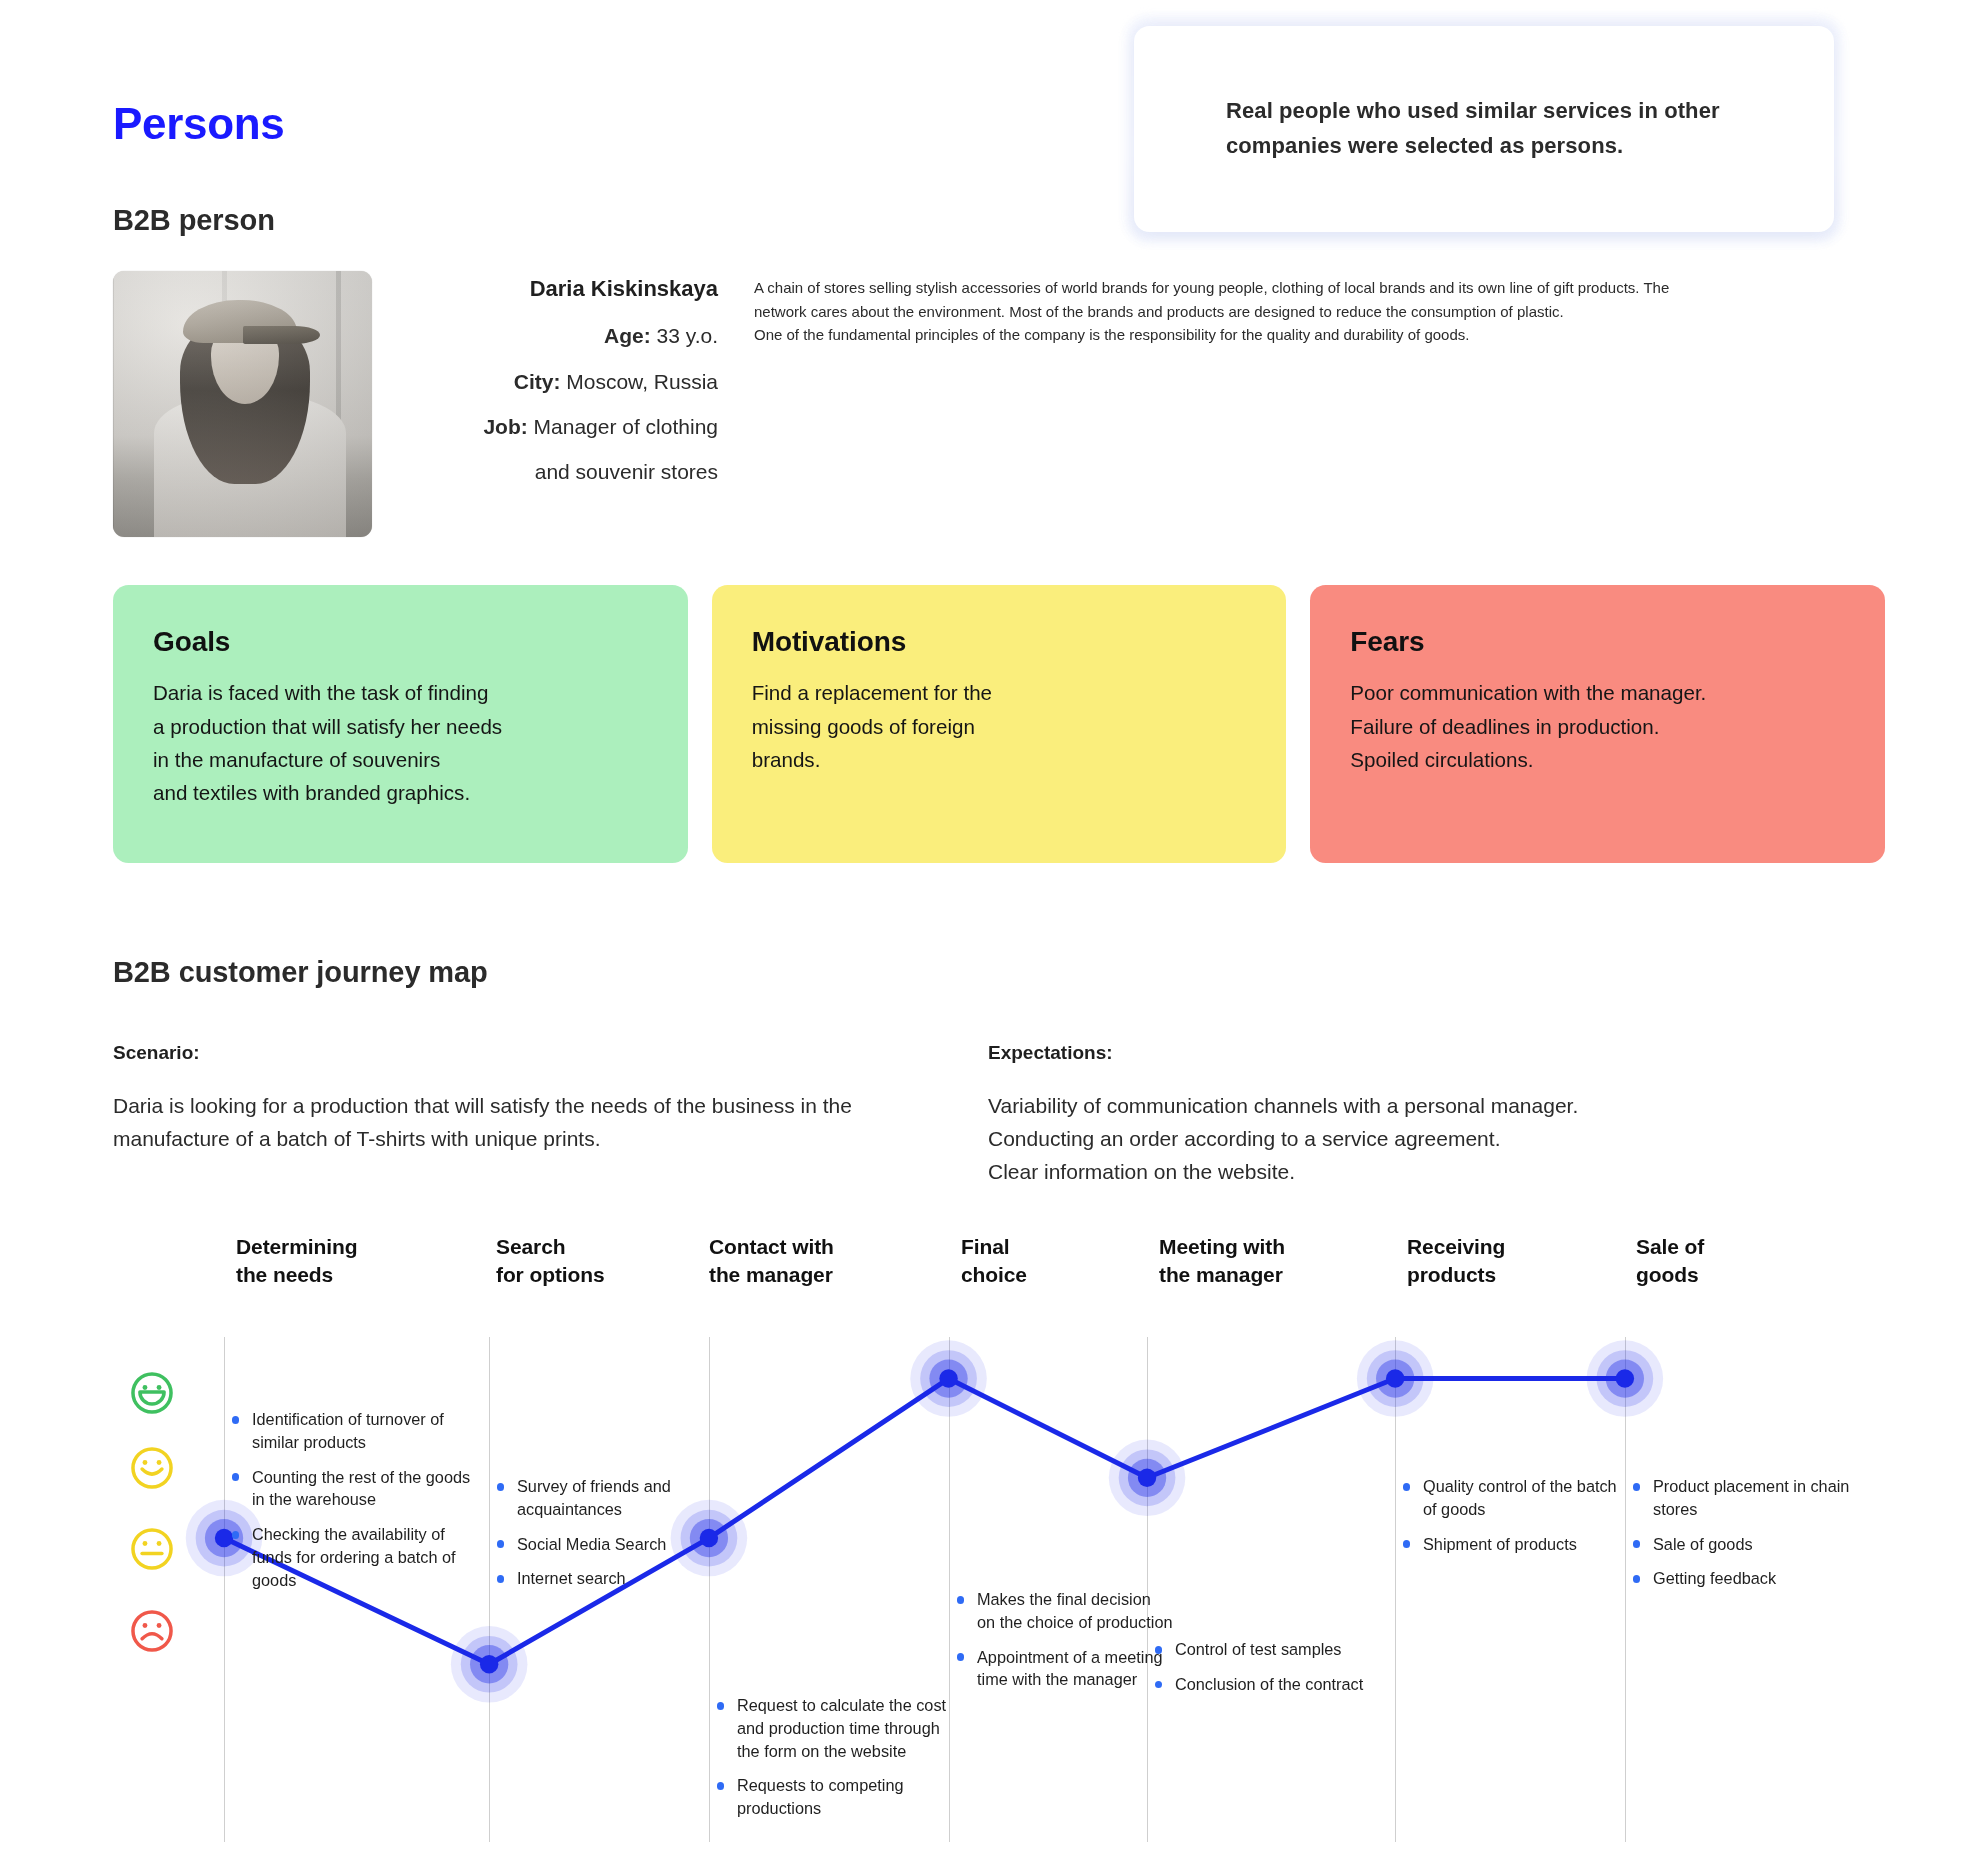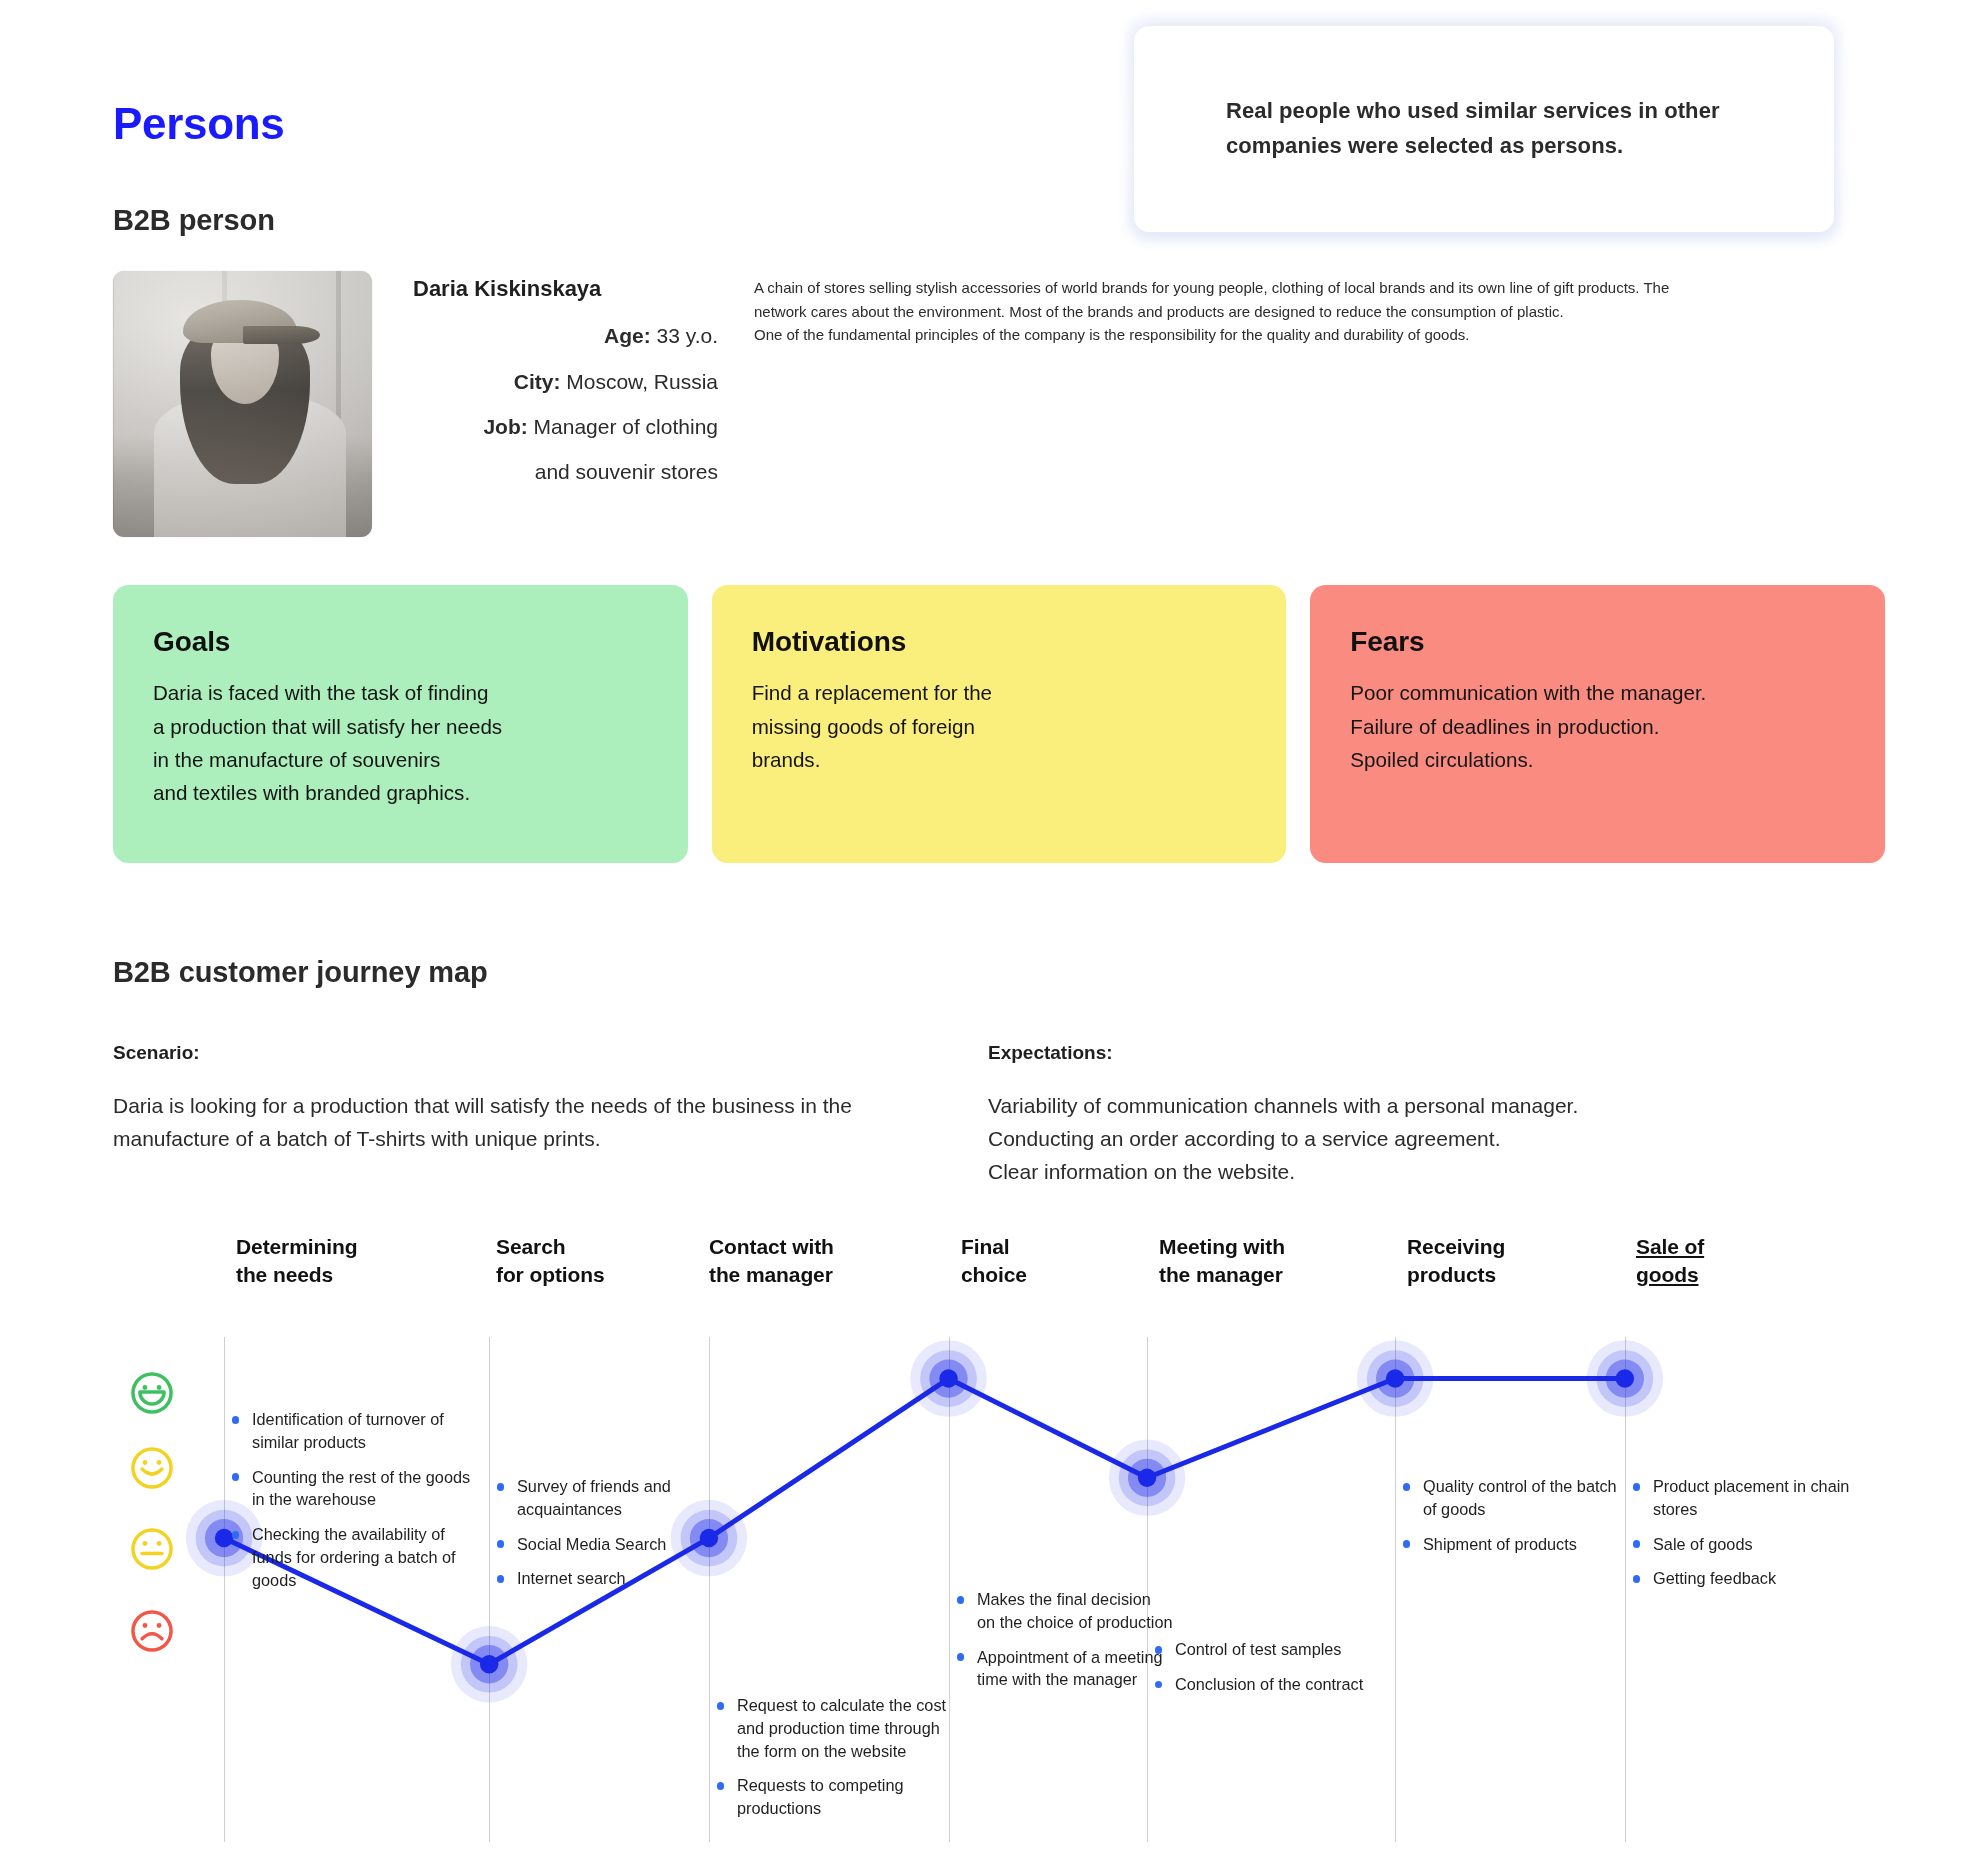--- a/index.html
+++ b/index.html
@@ -82,21 +82,21 @@
   }
   .photo .brim {
     position: absolute; left: 50%; top: 20.5%; width: 30%; height: 7%;
     background: linear-gradient(180deg,#6f685c 0%, #4e483f 100%);
     border-radius: 4% 60% 60% 8% / 20% 90% 90% 20%;
   }
   .photo .shade { position: absolute; inset: 0; background: radial-gradient(120% 95% at 30% 20%, rgba(255,255,255,.16), rgba(0,0,0,.20) 100%); }
 
   
   .persona-info { position: absolute; left: 413px; top: 276px; width: 305px; }
-  .persona-info .name { font-size: 22px; font-weight: 800; color: #1f1f1f; margin-bottom: 18.4px; }
+  .persona-info .name { font-size: 22px; font-weight: 800; color: #1f1f1f; margin-bottom: 18.4px; text-align: right; }
   .persona-info .row  { font-size: 21px; line-height: 1.55; color: #2b2b2b; margin-bottom: 12.8px; text-align: right; }
   .persona-info .row b { font-weight: 800; }
   .persona-info .row.first { text-align: right; }
   .persona-info .row .val { font-weight: 400; }
   .persona-info .row-lines { text-align: right; }
 
   .about { position: absolute; left: 754px; top: 276px; width: 922px; }
   .about .ttl { font-size: 22px; font-weight: 800; color: #1f1f1f; margin-bottom: 20px; }
   .about .para { font-size: 15px; line-height: 1.58; color: #2b2b2b; }
 
@@ -228,21 +228,21 @@
           <div>choice</div>
         </div>
         <div class="stage-head" style="left: 1159px; top: 0px;">
           <div>Meeting with</div>
           <div>the manager</div>
         </div>
         <div class="stage-head" style="left: 1407px; top: 0px;">
           <div>Receiving</div>
           <div>products</div>
         </div>
-        <div class="stage-head" style="left: 1636px; top: 0px; text-decoration: underline;">
+        <div class="stage-head" style="left: 1636px; top: 0px;">
           <div>Sale of</div>
           <div>goods</div>
         </div>
       </div>
     <div id="axes">
         <div class="axis" style="left: 224px;"></div>
         <div class="axis" style="left: 489px;"></div>
         <div class="axis" style="left: 709px;"></div>
         <div class="axis" style="left: 949px;"></div>
         <div class="axis" style="left: 1147px;"></div>

